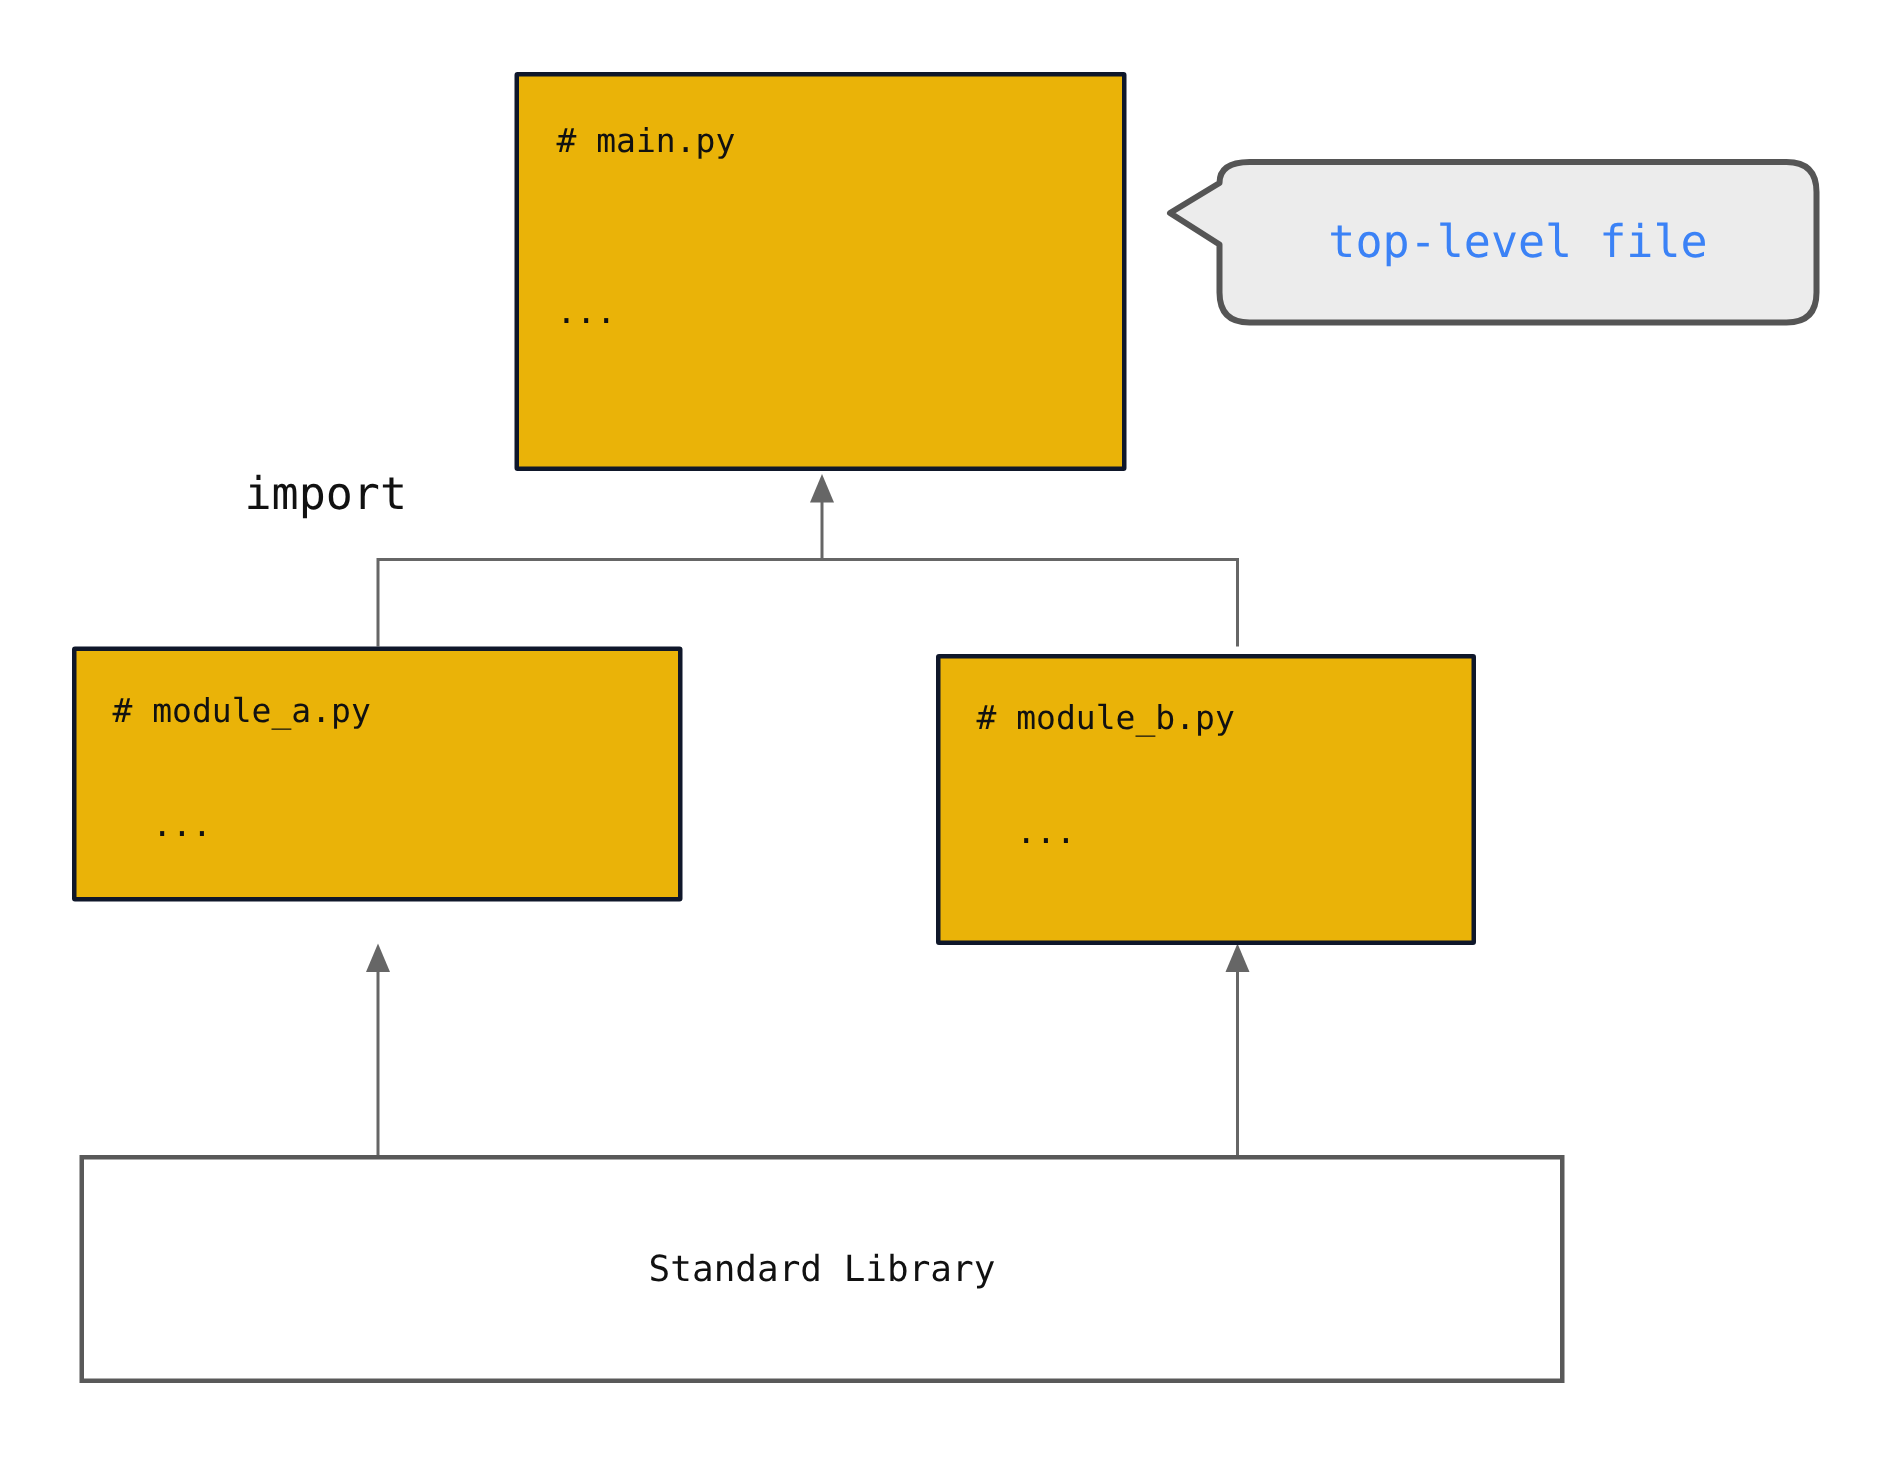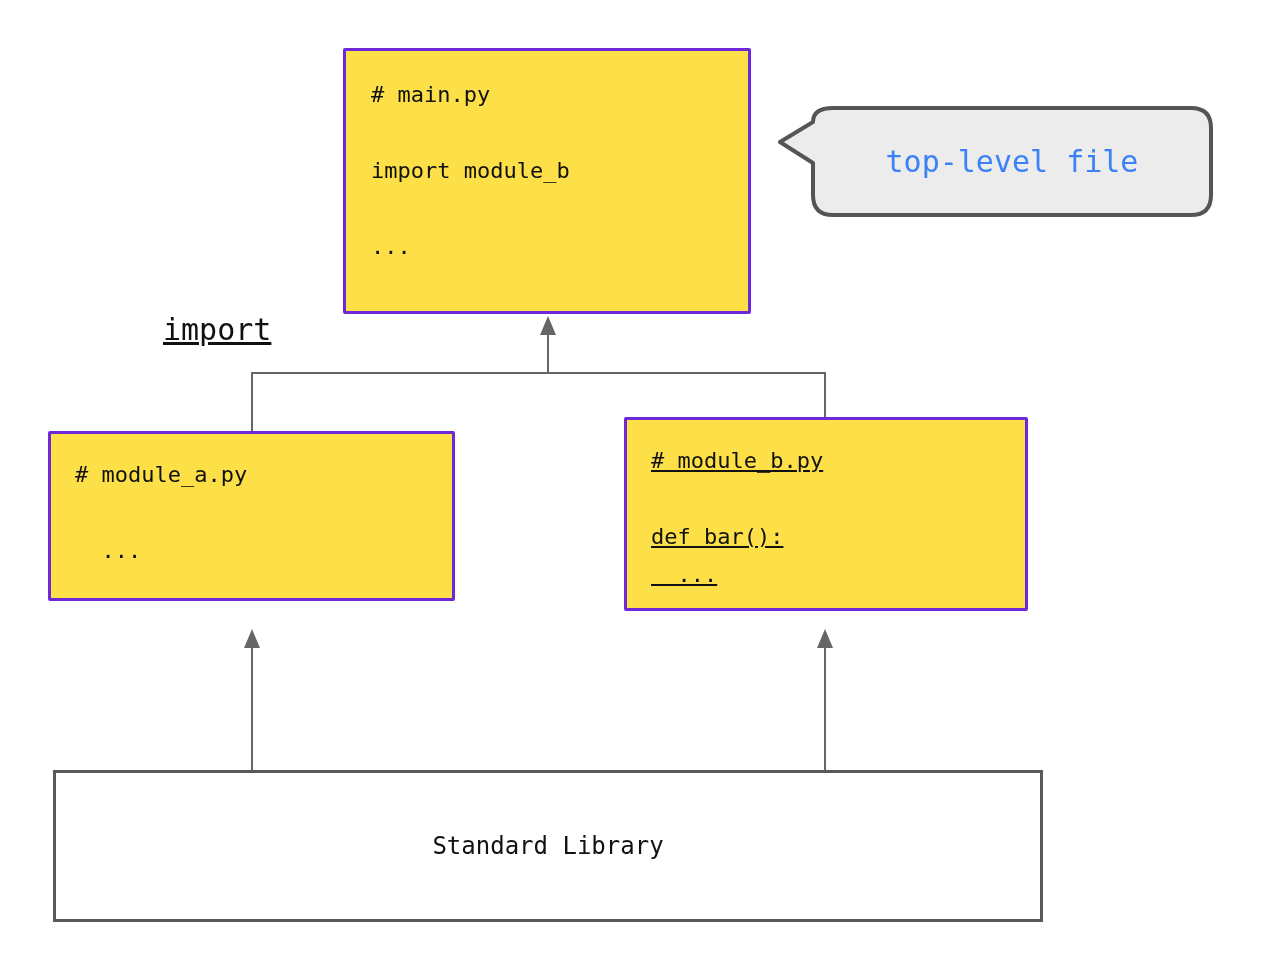--- a/index.html
+++ b/index.html
@@ -18,28 +18,28 @@
     height: 972px;
     background: #ffffff;
   }
   .connector-layer {
     position: absolute;
     left: 0; top: 0;
     width: 1266px; height: 972px;
   }
   .code-box {
     position: absolute;
-    background: #fde047;
-    border: 3px solid #6d28d9;
+    background: #eab308;
+    border: 3px solid #0f172a;
     border-radius: 2px;
     box-sizing: border-box;
   }
   .box-main   { left: 343px; top: 48px;  width: 408px; height: 266px; padding: 25px 10px 0 25px; }
   .box-mod-a  { left: 48px;  top: 431px; width: 407px; height: 170px; padding: 22px 10px 0 24px; }
-  .box-mod-b  { left: 624px; top: 417px; width: 404px; height: 194px; padding: 22px 10px 0 24px; text-decoration: underline; }
+  .box-mod-b  { left: 624px; top: 436px; width: 360px; height: 194px; padding: 22px 10px 0 24px; }
   .code-line {
     font-size: 22px;
     line-height: 38px;
     height: 38px;
     white-space: pre;
     color: #111111;
   }
   .box-stdlib {
     position: absolute;
     left: 53px; top: 770px; width: 990px; height: 152px;
@@ -54,21 +54,20 @@
     font-size: 24px;
     color: #111111;
     white-space: pre;
   }
   .import-label {
     position: absolute;
     left: 163px; top: 312px;
     font-size: 30px;
     color: #111111;
     white-space: pre;
-    text-decoration: underline;
   }
   .callout-text {
     position: absolute;
     left: 813px; top: 108px;
     width: 398px; height: 107px;
     display: flex;
     align-items: center;
     justify-content: center;
     font-size: 30px;
     color: #3b82f6;
@@ -102,39 +101,37 @@
              Q 813 215 813 195
              L 813 163
              L 780 142
              L 813 122
              Q 813 108 833 108 Z" fill="#ececec" stroke="#555555" stroke-width="4" stroke-linejoin="round"></path>
   </svg>
 
   <div class="code-box box-main">
     <div class="code-line"># main.py</div>
     <div class="code-line"></div>
-    <div class="code-line">import module_b</div>
     <div class="code-line"></div>
     <div class="code-line">...</div>
   </div>
 
   <div class="callout-text">top-level file</div>
 
   <div class="import-label">import</div>
 
   <div class="code-box box-mod-a">
     <div class="code-line"># module_a.py</div>
     <div class="code-line"></div>
     <div class="code-line">  ...</div>
   </div>
 
   <div class="code-box box-mod-b">
     <div class="code-line"># module_b.py</div>
     <div class="code-line"></div>
-    <div class="code-line">def bar():</div>
     <div class="code-line">  ...</div>
   </div>
 
   <div class="box-stdlib">
     <span class="stdlib-label">Standard Library</span>
   </div>
 
 </div>
 
 </body></html>

